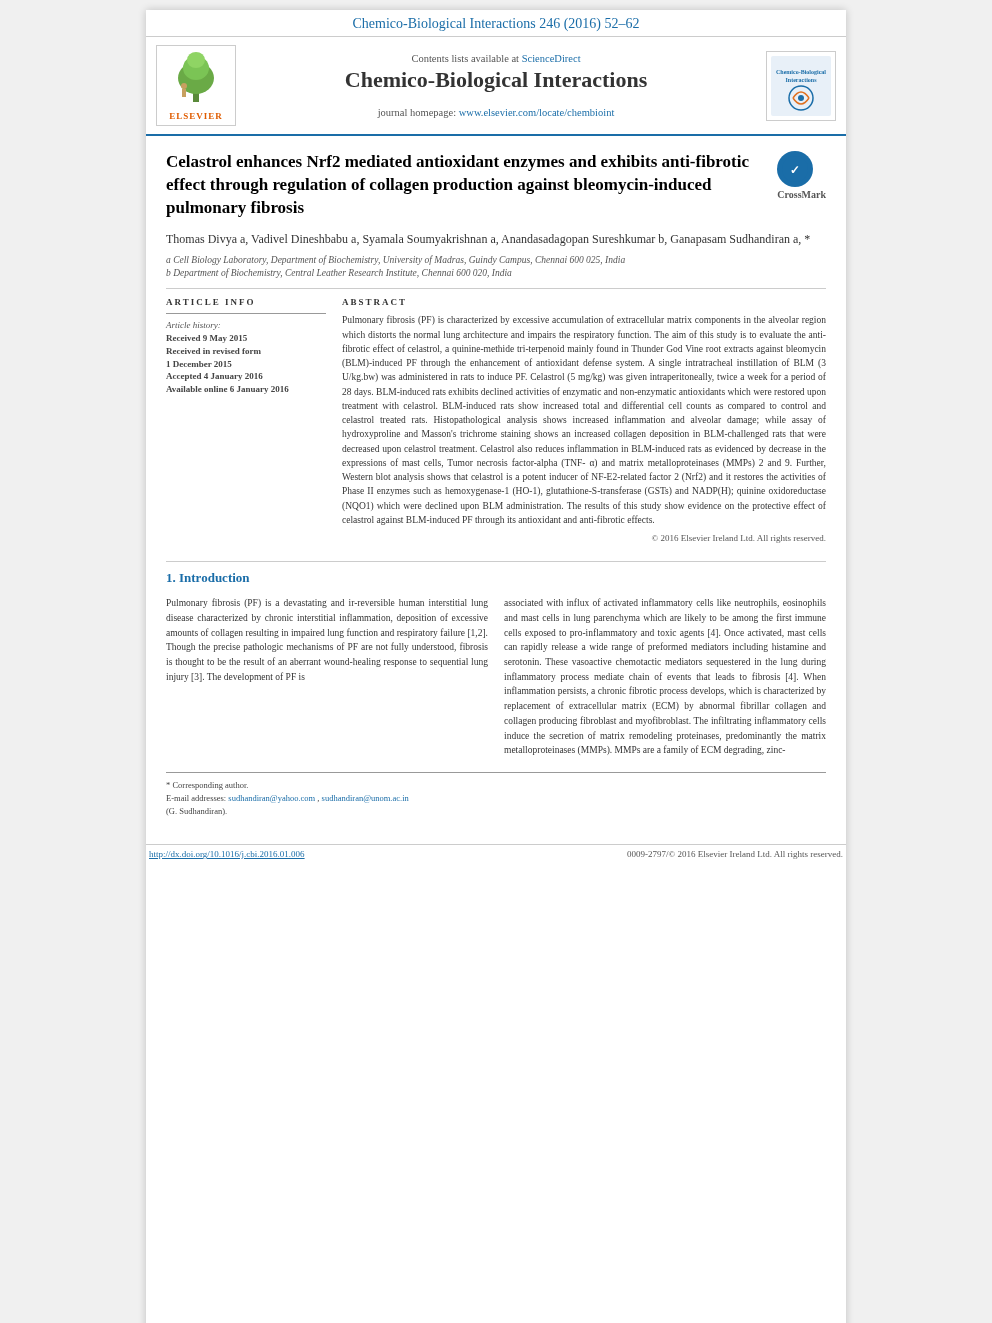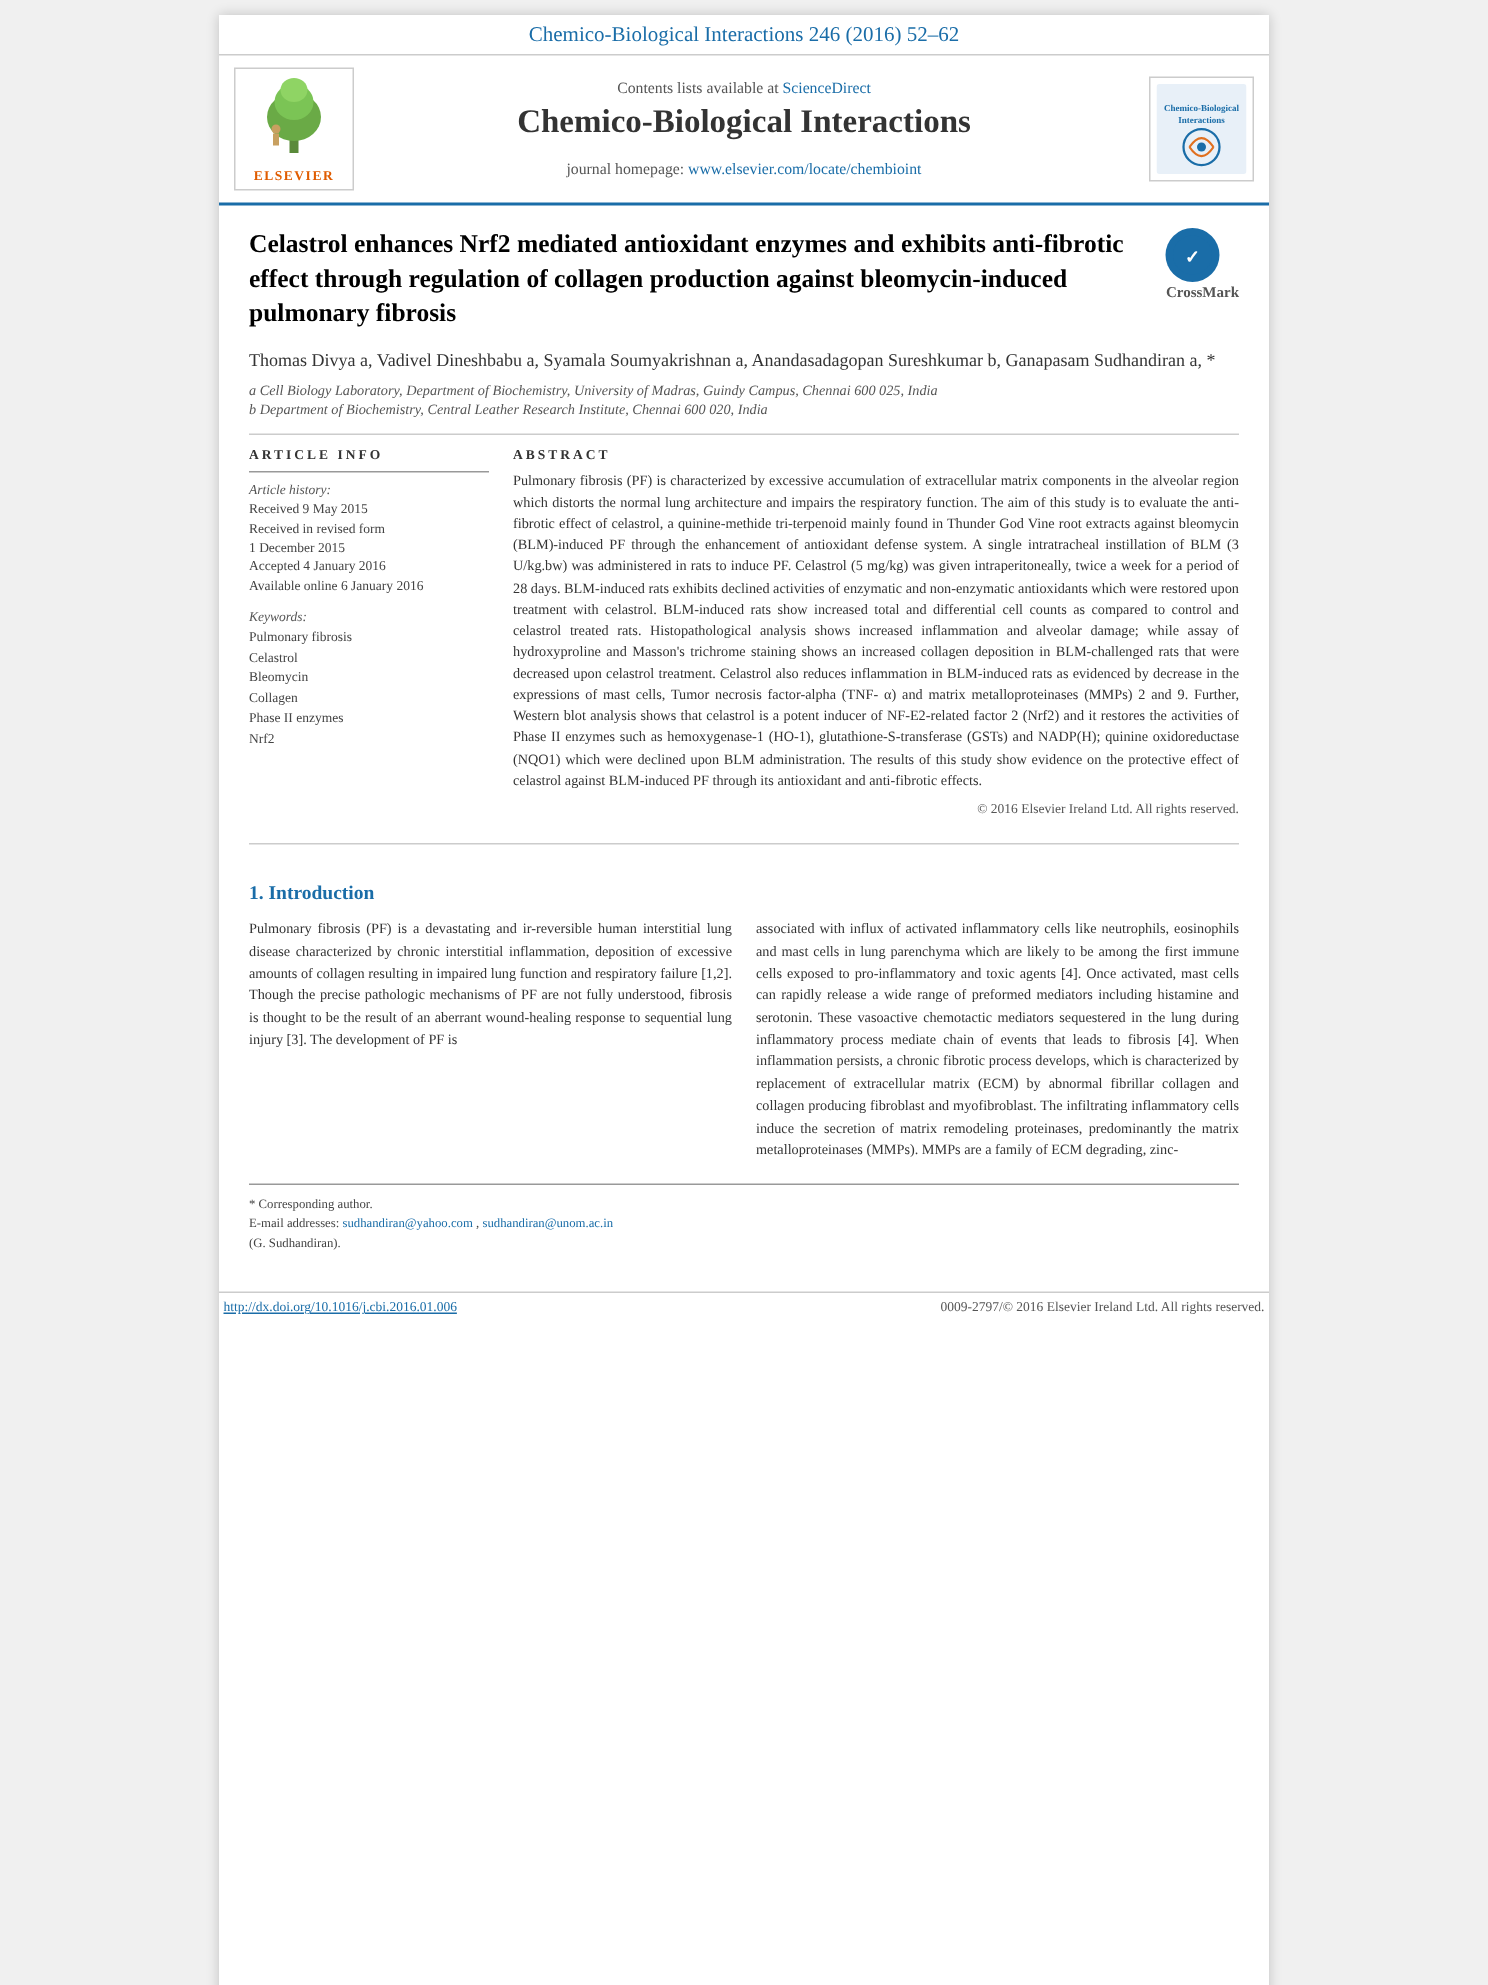--- a/index.html
+++ b/index.html
@@ -185,20 +185,21 @@
     .info-label {
       font-size: 9px;
       font-style: italic;
       color: #555;
       margin-bottom: 2px;
     }
     .info-item {
       font-size: 9px;
       color: #444;
       line-height: 1.4;
+      font-weight: bold;
     }
     .keywords-section {
       margin-top: 10px;
     }
     .keyword-item {
       font-size: 9px;
       color: #444;
       line-height: 1.5;
     }
     
@@ -210,21 +211,21 @@
     }
     .copyright-line {
       font-size: 9px;
       color: #555;
       text-align: right;
       margin-top: 6px;
     }
     
     .intro-section {
       margin-top: 18px;
-      padding-top: 24px;
+      padding-top: 8px;
       border-top: 1px solid #ccc;
     }
     .section-number-title {
       font-size: 13px;
       font-weight: bold;
       color: #1a6da8;
       margin-bottom: 10px;
     }
     .intro-two-col {
       display: flex;
@@ -362,31 +363,20 @@
           <div class="info-group">
             <div class="info-label">Article history:</div>
             <div class="info-item">Received 9 May 2015</div>
             <div class="info-item">Received in revised form</div>
             <div class="info-item">1 December 2015</div>
             <div class="info-item">Accepted 4 January 2016</div>
             <div class="info-item">Available online 6 January 2016</div>
           </div>
         </div>
 
-        <div class="keywords-section">
-          <div class="info-label">Keywords:</div>
-          <div id="keywords-list">
-              <div class="keyword-item">Pulmonary fibrosis</div>
-              <div class="keyword-item">Celastrol</div>
-              <div class="keyword-item">Bleomycin</div>
-              <div class="keyword-item">Collagen</div>
-              <div class="keyword-item">Phase II enzymes</div>
-              <div class="keyword-item">Nrf2</div>
-            </div>
-        </div>
       </div>
 
       <div class="right-col">
         <div class="section-header">ABSTRACT</div>
         <div class="abstract-text">Pulmonary fibrosis (PF) is characterized by excessive accumulation of extracellular matrix components in the alveolar region which distorts the normal lung architecture and impairs the respiratory function. The aim of this study is to evaluate the anti-fibrotic effect of celastrol, a quinine-methide tri-terpenoid mainly found in Thunder God Vine root extracts against bleomycin (BLM)-induced PF through the enhancement of antioxidant defense system. A single intratracheal instillation of BLM (3 U/kg.bw) was administered in rats to induce PF. Celastrol (5 mg/kg) was given intraperitoneally, twice a week for a period of 28 days. BLM-induced rats exhibits declined activities of enzymatic and non-enzymatic antioxidants which were restored upon treatment with celastrol. BLM-induced rats show increased total and differential cell counts as compared to control and celastrol treated rats. Histopathological analysis shows increased inflammation and alveolar damage; while assay of hydroxyproline and Masson's trichrome staining shows an increased collagen deposition in BLM-challenged rats that were decreased upon celastrol treatment. Celastrol also reduces inflammation in BLM-induced rats as evidenced by decrease in the expressions of mast cells, Tumor necrosis factor-alpha (TNF- α) and matrix metalloproteinases (MMPs) 2 and 9. Further, Western blot analysis shows that celastrol is a potent inducer of NF-E2-related factor 2 (Nrf2) and it restores the activities of Phase II enzymes such as hemoxygenase-1 (HO-1), glutathione-S-transferase (GSTs) and NADP(H); quinine oxidoreductase (NQO1) which were declined upon BLM administration. The results of this study show evidence on the protective effect of celastrol against BLM-induced PF through its antioxidant and anti-fibrotic effects.</div>
         <div class="copyright-line">© 2016 Elsevier Ireland Ltd. All rights reserved.</div>
       </div>
 
     </div>
 

